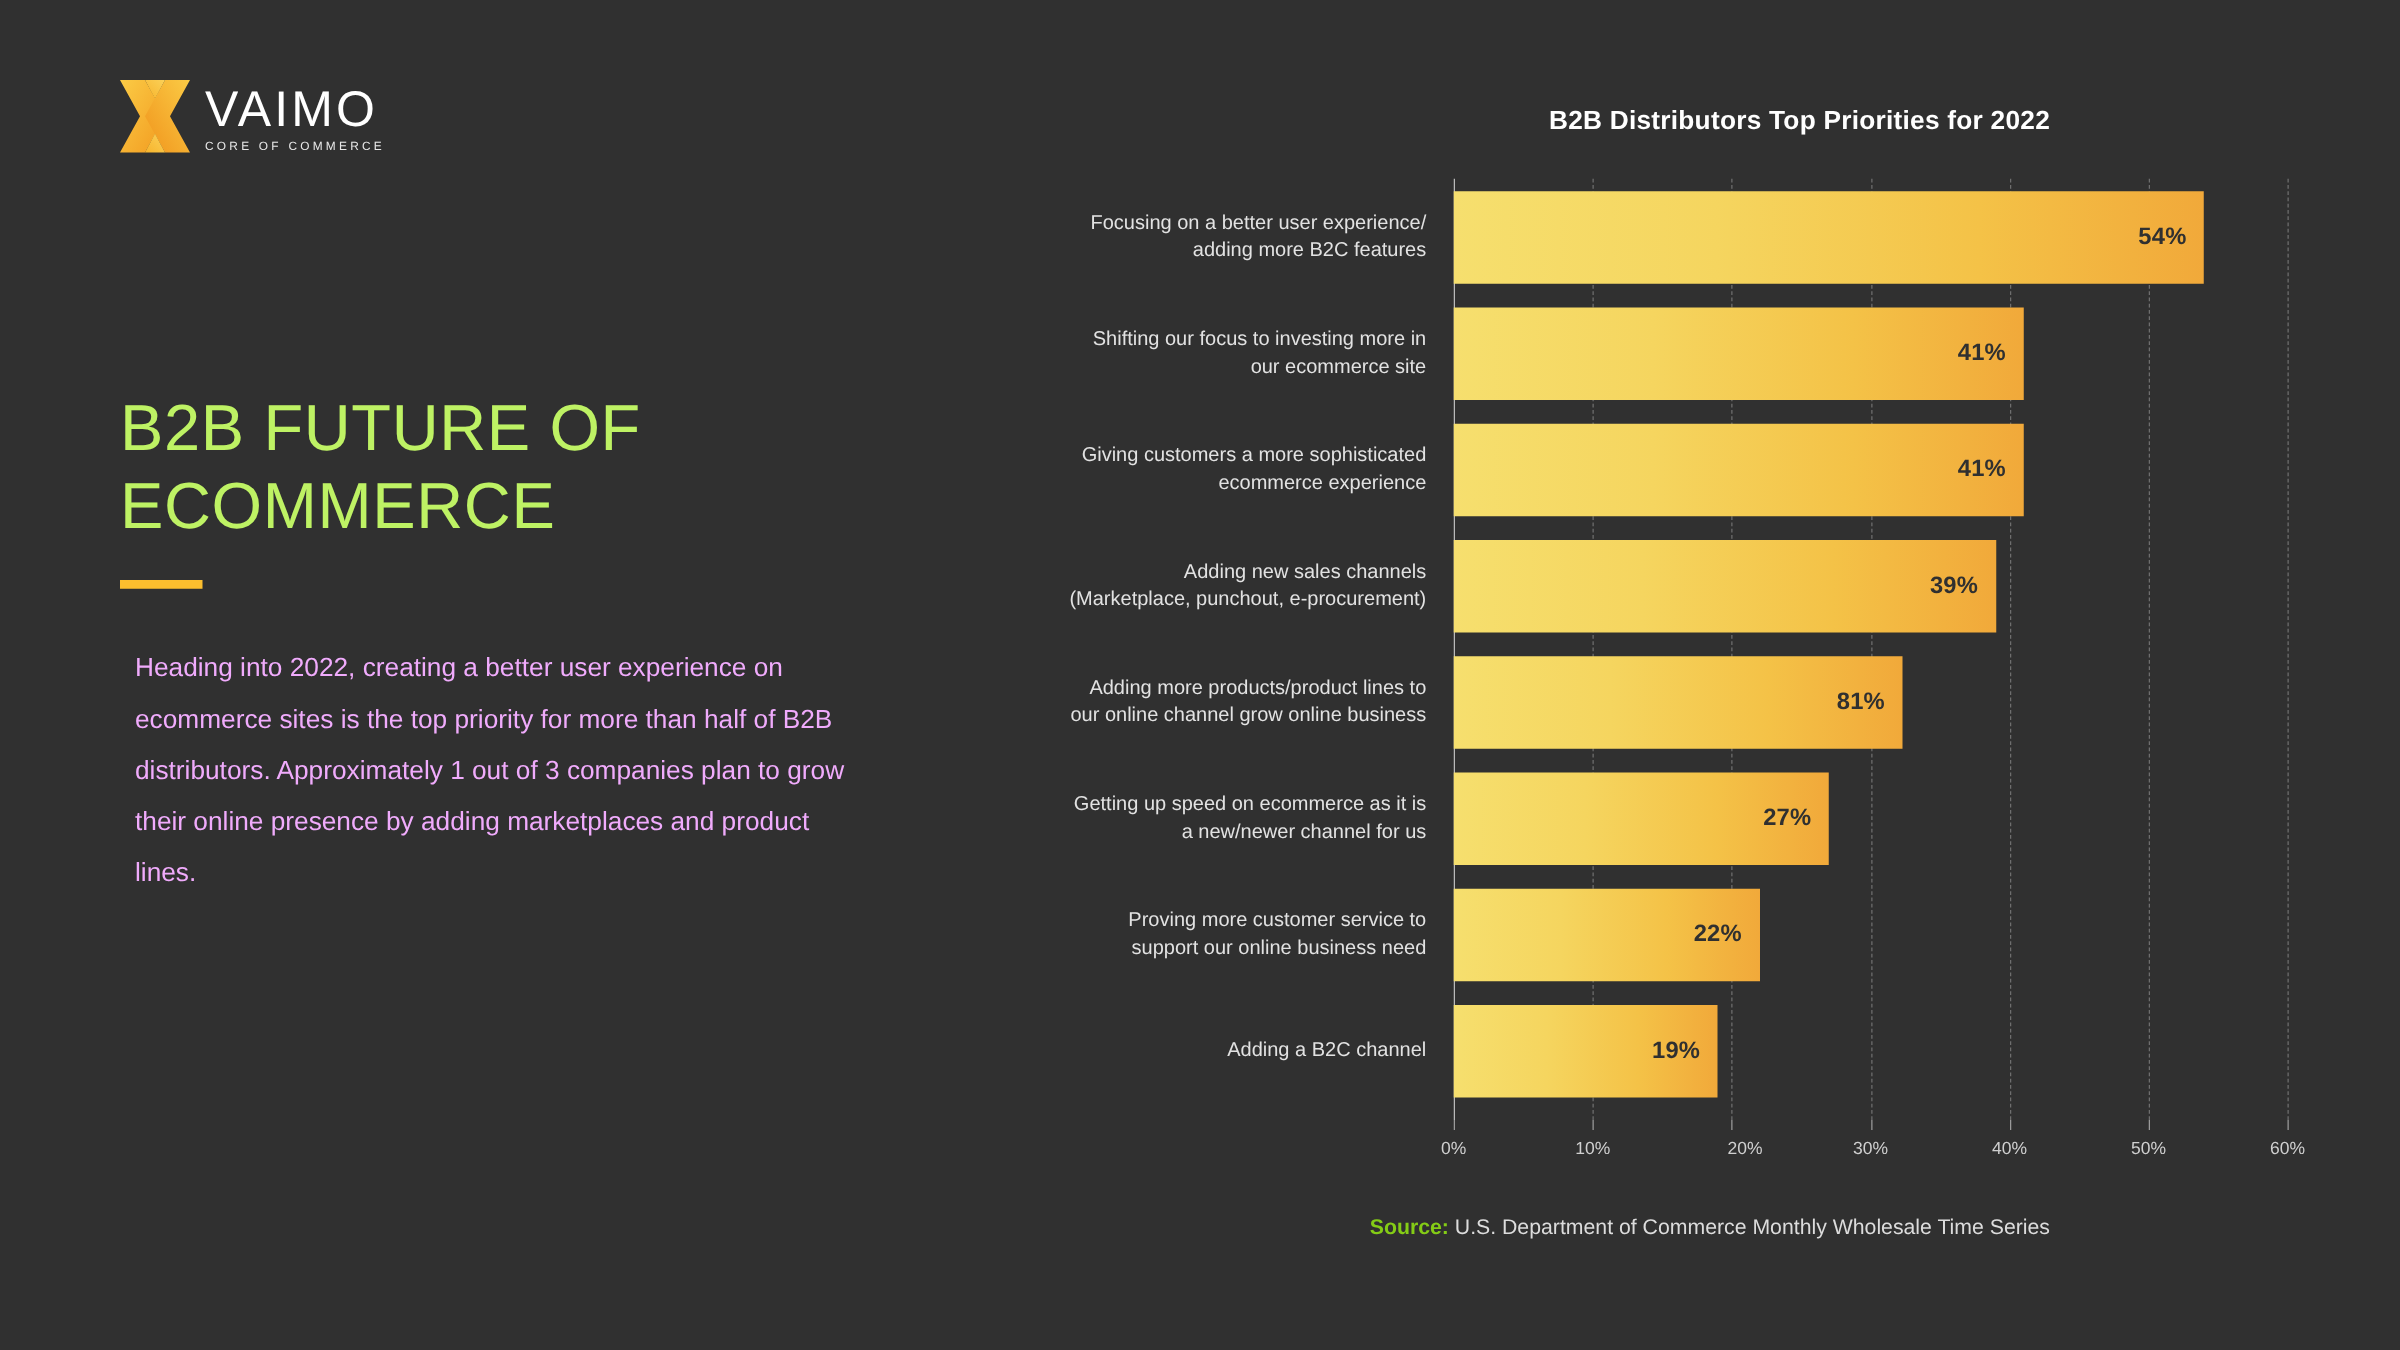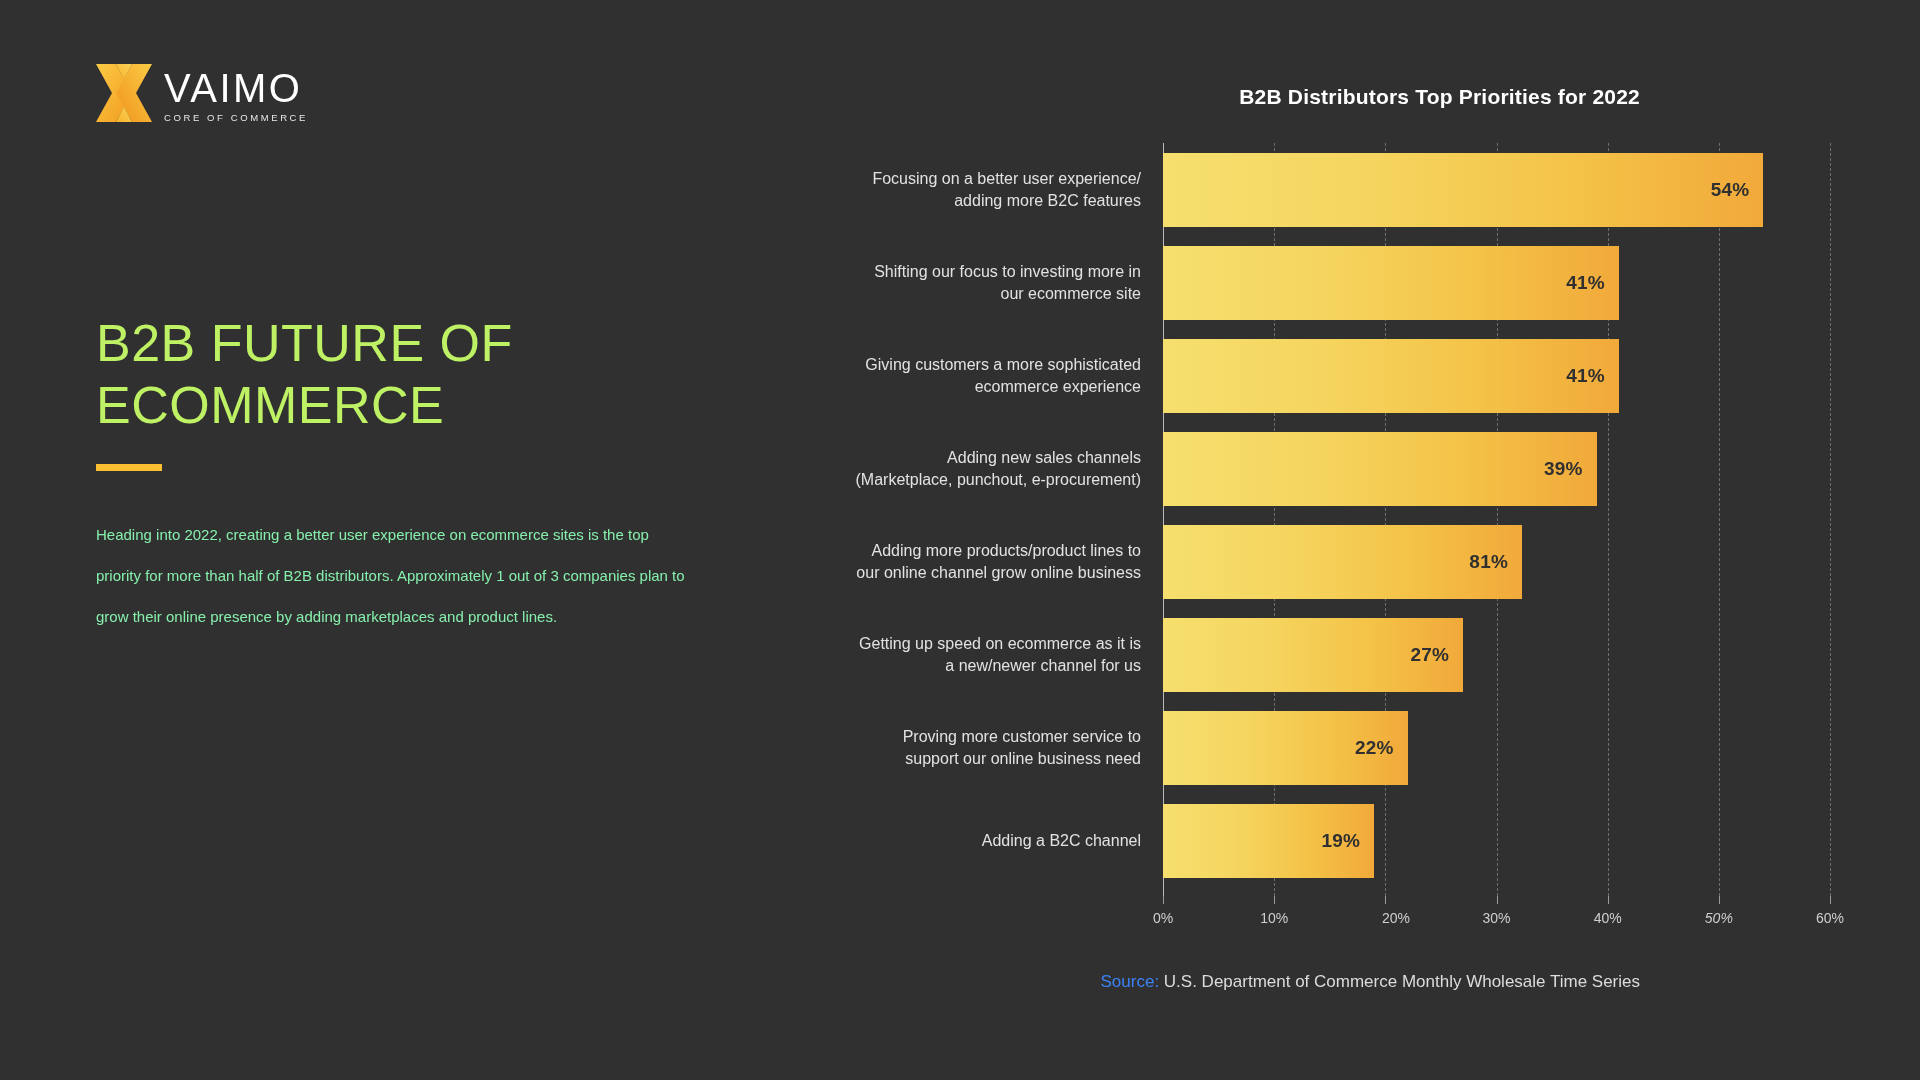--- a/index.html
+++ b/index.html
@@ -33,24 +33,24 @@
     position: absolute; left: 96px; top: 312px;
     width: 560px;
     font-size: 52px; line-height: 62px;
     color: #bef264; font-weight: 400; letter-spacing: 0.5px;
   }
   #accent-bar {
     position: absolute; left: 96px; top: 464px;
     width: 66px; height: 7px; background: #FBBE2E;
   }
   #lede {
-    position: absolute; left: 96px; top: 514px;
+    position: absolute; left: 108px; top: 514px;
     width: 590px;
-    font-size: 15px; line-height: 41px;
-    color: #86efac; font-weight: 400;
+    font-size: 21px; line-height: 41px;
+    color: #f0abfc; font-weight: 400;
   }
 
   
   #chart-title {
     position: absolute; right: 280px; top: 85px;
     font-size: 21px; font-weight: bold; color: #ffffff;
     letter-spacing: 0.2px;
   }
   #chart {
     position: absolute;
@@ -89,21 +89,21 @@
   }
   .tick-label {
     position: absolute; top: 14px; transform: translateX(-50%);
     font-size: 14px; color: #cfcfcf; white-space: nowrap;
   }
 
   #source {
     position: absolute; right: 280px; top: 972px;
     font-size: 17px; color: #dcdcdc;
   }
-  #source b { color: #3b82f6; font-weight: normal; }
+  #source b { color: #84cc16; font-weight: bold; }
 </style>
 </head>
 <body>
 
 <div id="page">
 
   <div id="logo">
     <span id="logo-mark">
       <svg width="58" height="62" viewBox="0 0 58 62">
         <defs>
@@ -212,21 +212,21 @@
       <div class="tick-label" style="left: 0px;">0%</div>
       <div class="tick-mark" style="left: 111.167px;"></div>
       <div class="tick-label" style="left: 111.167px;">10%</div>
       <div class="tick-mark" style="left: 222.333px;"></div>
       <div class="tick-label" style="left: 233px;">20%</div>
       <div class="tick-mark" style="left: 333.5px;"></div>
       <div class="tick-label" style="left: 333.5px;">30%</div>
       <div class="tick-mark" style="left: 444.667px;"></div>
       <div class="tick-label" style="left: 444.667px;">40%</div>
       <div class="tick-mark" style="left: 555.833px;"></div>
-      <div class="tick-label" style="left: 555.833px; font-style: italic;">50%</div>
+      <div class="tick-label" style="left: 555.833px;">50%</div>
       <div class="tick-mark" style="left: 667px;"></div>
       <div class="tick-label" style="left: 667px;">60%</div>
     </div>
 
   <div id="source">
     <b>Source:</b><span> U.S. Department of Commerce Monthly Wholesale Time Series</span>
   </div>
 
 </div>
 

